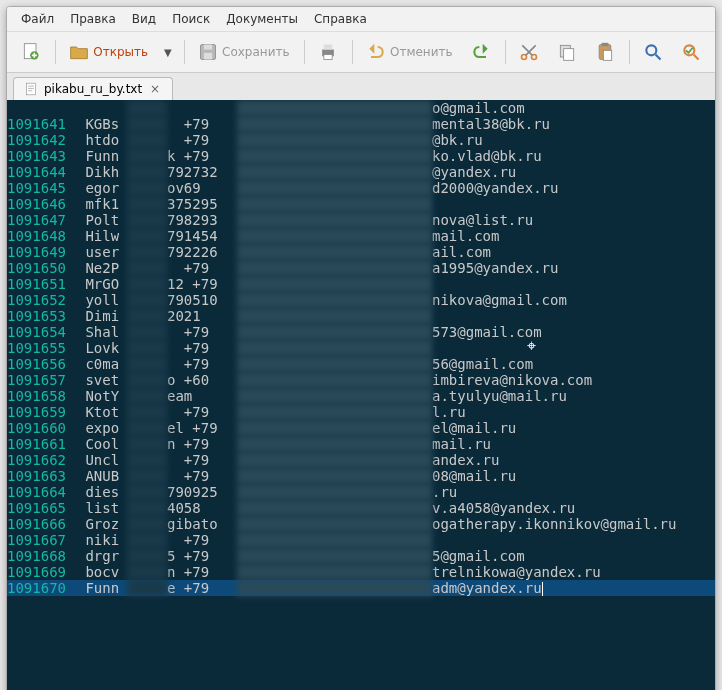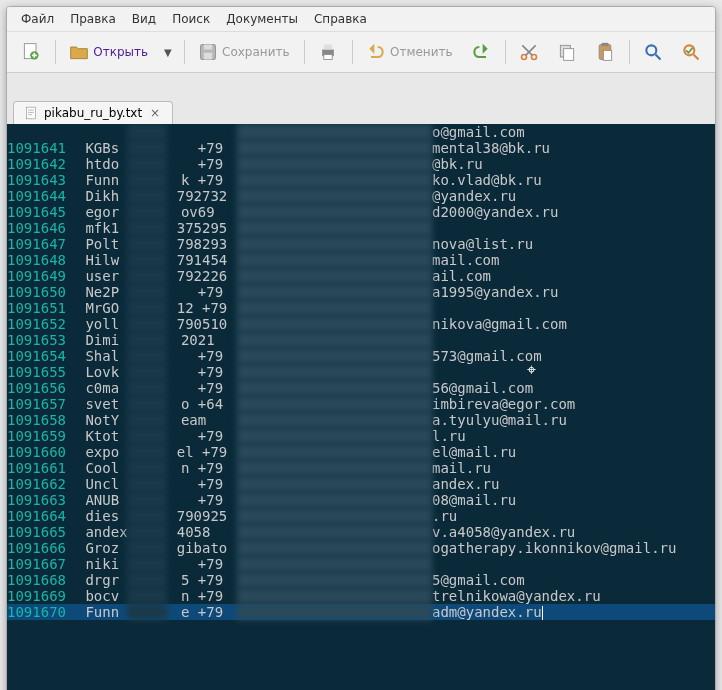--- a/index.html
+++ b/index.html
@@ -3,35 +3,35 @@
 <meta charset="utf-8">
 <style>
   * { margin: 0; padding: 0; box-sizing: border-box; }
   body { font-family: "DejaVu Sans", sans-serif; font-size: 12px; background: #e8e8e8; padding: 6px; }
   .window { width: 710px; background: #f5f5f5; border: 1px solid #aaa; border-radius: 4px; box-shadow: 0 2px 8px rgba(0,0,0,0.3); overflow: hidden; }
   .menubar { display: flex; padding: 2px 6px; background: #f2f2f2; border-bottom: 1px solid #ddd; }
   .menubar .menu-item { padding: 3px 8px; color: #333; cursor: default; }
   .toolbar { display: flex; align-items: center; padding: 6px 8px; gap: 6px; background: #f2f2f2; border-bottom: 1px solid #ccc; }
   .tbtn { display: flex; align-items: center; gap: 4px; padding: 4px 6px; border-radius: 3px; cursor: default; }
   .tbtn svg { width: 20px; height: 20px; }
-  .tbtn .lbl { color: #4c1d95; }
+  .tbtn .lbl { color: #c2410c; }
   .disabled .lbl { color: #999; }
   .sep { width: 1px; height: 24px; background: #ccc; margin: 0 2px; }
   .dropdown-arrow { font-size: 10px; color: #555; padding: 0 4px; }
   .tabbar { display: flex; align-items: center; padding: 4px 6px 0 6px; background: #e8e8e8; }
-  .tab { display: flex; align-items: center; gap: 6px; padding: 4px 10px; background: #f5f5f5; border: 1px solid #bbb; border-bottom: none; border-radius: 4px 4px 0 0; margin-top: 24px; }
+  .tab { display: flex; align-items: center; gap: 6px; padding: 4px 10px; background: #f5f5f5; border: 1px solid #bbb; border-bottom: none; border-radius: 4px 4px 0 0; }
   .tab svg { width: 14px; height: 14px; }
   .tab .close { width: 14px; height: 14px; display: flex; align-items: center; justify-content: center; font-size: 12px; color: #666; border-radius: 2px; }
   .editor { background: #0a2a3a; color: #c8c8c8; font-family: "DejaVu Sans Mono", monospace; font-size: 14px; line-height: 16px; padding: 0; height: 636px; overflow: hidden; position: relative; }
   .line { display: flex; white-space: pre; }
   .line.sel { background: #0d4a7a; }
   .ln { color: #14b8a6; width: 70px; flex-shrink: 0; }
   .c1 { width: 50px; flex-shrink: 0; overflow: hidden; }
   .blur1 { width: 40px; flex-shrink: 0; background: #1a3a4a; filter: blur(3px); }
-  .c2 { width: 70px; flex-shrink: 0; overflow: hidden; text-align: center; }
+  .c2 { width: 70px; flex-shrink: 0; overflow: hidden; text-align: left; }
   .blur2 { width: 195px; flex-shrink: 0; background: #2a4a5a; filter: blur(3px); }
   .c3 { flex: 1; overflow: hidden; }
   .cursor { display: inline-block; height: 14px; width: 1px; background: #fff; vertical-align: middle; }
   .mouse-cursor { position: absolute; left: 520px; top: 238px; color: #fff; font-size: 16px; pointer-events: none; }
 </style>
 </head>
 <body>
 
 <div class="window">
 
@@ -150,29 +150,29 @@
       <div class="line"><span class="ln">1091647</span><span class="c1"> Polt</span><span class="blur1"></span><span class="c2">798293</span><span class="blur2"></span><span class="c3">nova@list.ru</span></div>
       <div class="line"><span class="ln">1091648</span><span class="c1"> Hilw</span><span class="blur1"></span><span class="c2">791454</span><span class="blur2"></span><span class="c3">mail.com</span></div>
       <div class="line"><span class="ln">1091649</span><span class="c1"> user</span><span class="blur1"></span><span class="c2">792226</span><span class="blur2"></span><span class="c3">ail.com</span></div>
       <div class="line"><span class="ln">1091650</span><span class="c1"> Ne2P</span><span class="blur1"></span><span class="c2">  +79</span><span class="blur2"></span><span class="c3">a1995@yandex.ru</span></div>
       <div class="line"><span class="ln">1091651</span><span class="c1"> MrGO</span><span class="blur1"></span><span class="c2">12 +79</span><span class="blur2"></span><span class="c3"></span></div>
       <div class="line"><span class="ln">1091652</span><span class="c1"> yoll</span><span class="blur1"></span><span class="c2">790510</span><span class="blur2"></span><span class="c3">nikova@gmail.com</span></div>
       <div class="line"><span class="ln">1091653</span><span class="c1"> Dimi</span><span class="blur1"></span><span class="c2">2021 </span><span class="blur2"></span><span class="c3"></span></div>
       <div class="line"><span class="ln">1091654</span><span class="c1"> Shal</span><span class="blur1"></span><span class="c2">  +79</span><span class="blur2"></span><span class="c3">573@gmail.com</span></div>
       <div class="line"><span class="ln">1091655</span><span class="c1"> Lovk</span><span class="blur1"></span><span class="c2">  +79</span><span class="blur2"></span><span class="c3"></span></div>
       <div class="line"><span class="ln">1091656</span><span class="c1"> c0ma</span><span class="blur1"></span><span class="c2">  +79</span><span class="blur2"></span><span class="c3">56@gmail.com</span></div>
-      <div class="line"><span class="ln">1091657</span><span class="c1"> svet</span><span class="blur1"></span><span class="c2">o +64</span><span class="blur2"></span><span class="c3">imbireva@egor.com</span></div>
+      <div class="line"><span class="ln">1091657</span><span class="c1"> svet</span><span class="blur1"></span><span class="c2">o +60</span><span class="blur2"></span><span class="c3">imbireva@nikova.com</span></div>
       <div class="line"><span class="ln">1091658</span><span class="c1"> NotY</span><span class="blur1"></span><span class="c2">eam  </span><span class="blur2"></span><span class="c3">a.tyulyu@mail.ru</span></div>
       <div class="line"><span class="ln">1091659</span><span class="c1"> Ktot</span><span class="blur1"></span><span class="c2">  +79</span><span class="blur2"></span><span class="c3">l.ru</span></div>
       <div class="line"><span class="ln">1091660</span><span class="c1"> expo</span><span class="blur1"></span><span class="c2">el +79</span><span class="blur2"></span><span class="c3">el@mail.ru</span></div>
       <div class="line"><span class="ln">1091661</span><span class="c1"> Cool</span><span class="blur1"></span><span class="c2">n +79</span><span class="blur2"></span><span class="c3">mail.ru</span></div>
       <div class="line"><span class="ln">1091662</span><span class="c1"> Uncl</span><span class="blur1"></span><span class="c2">  +79</span><span class="blur2"></span><span class="c3">andex.ru</span></div>
       <div class="line"><span class="ln">1091663</span><span class="c1"> ANUB</span><span class="blur1"></span><span class="c2">  +79</span><span class="blur2"></span><span class="c3">08@mail.ru</span></div>
       <div class="line"><span class="ln">1091664</span><span class="c1"> dies</span><span class="blur1"></span><span class="c2">790925</span><span class="blur2"></span><span class="c3">.ru</span></div>
-      <div class="line"><span class="ln">1091665</span><span class="c1"> andex</span><span class="blur1"></span><span class="c2">4058  </span><span class="blur2"></span><span class="c3">v.a4058@yandex.ru</span></div>
+      <div class="line"><span class="ln">1091665</span><span class="c1"> list</span><span class="blur1"></span><span class="c2">4058  </span><span class="blur2"></span><span class="c3">v.a4058@yandex.ru</span></div>
       <div class="line"><span class="ln">1091666</span><span class="c1"> Groz</span><span class="blur1"></span><span class="c2">gibato</span><span class="blur2"></span><span class="c3">ogatherapy.ikonnikov@gmail.ru</span></div>
       <div class="line"><span class="ln">1091667</span><span class="c1"> niki</span><span class="blur1"></span><span class="c2">  +79</span><span class="blur2"></span><span class="c3"></span></div>
       <div class="line"><span class="ln">1091668</span><span class="c1"> drgr</span><span class="blur1"></span><span class="c2">5 +79</span><span class="blur2"></span><span class="c3">5@gmail.com</span></div>
       <div class="line"><span class="ln">1091669</span><span class="c1"> bocv</span><span class="blur1"></span><span class="c2">n +79</span><span class="blur2"></span><span class="c3">trelnikowa@yandex.ru</span></div>
       <div class="line sel"><span class="ln">1091670</span><span class="c1"> Funn</span><span class="blur1"></span><span class="c2">e +79</span><span class="blur2"></span><span class="c3">adm@yandex.ru<span class="cursor"></span></span></div>
       <div class="mouse-cursor">⌖</div>
   </div>
 
 </div>
 

